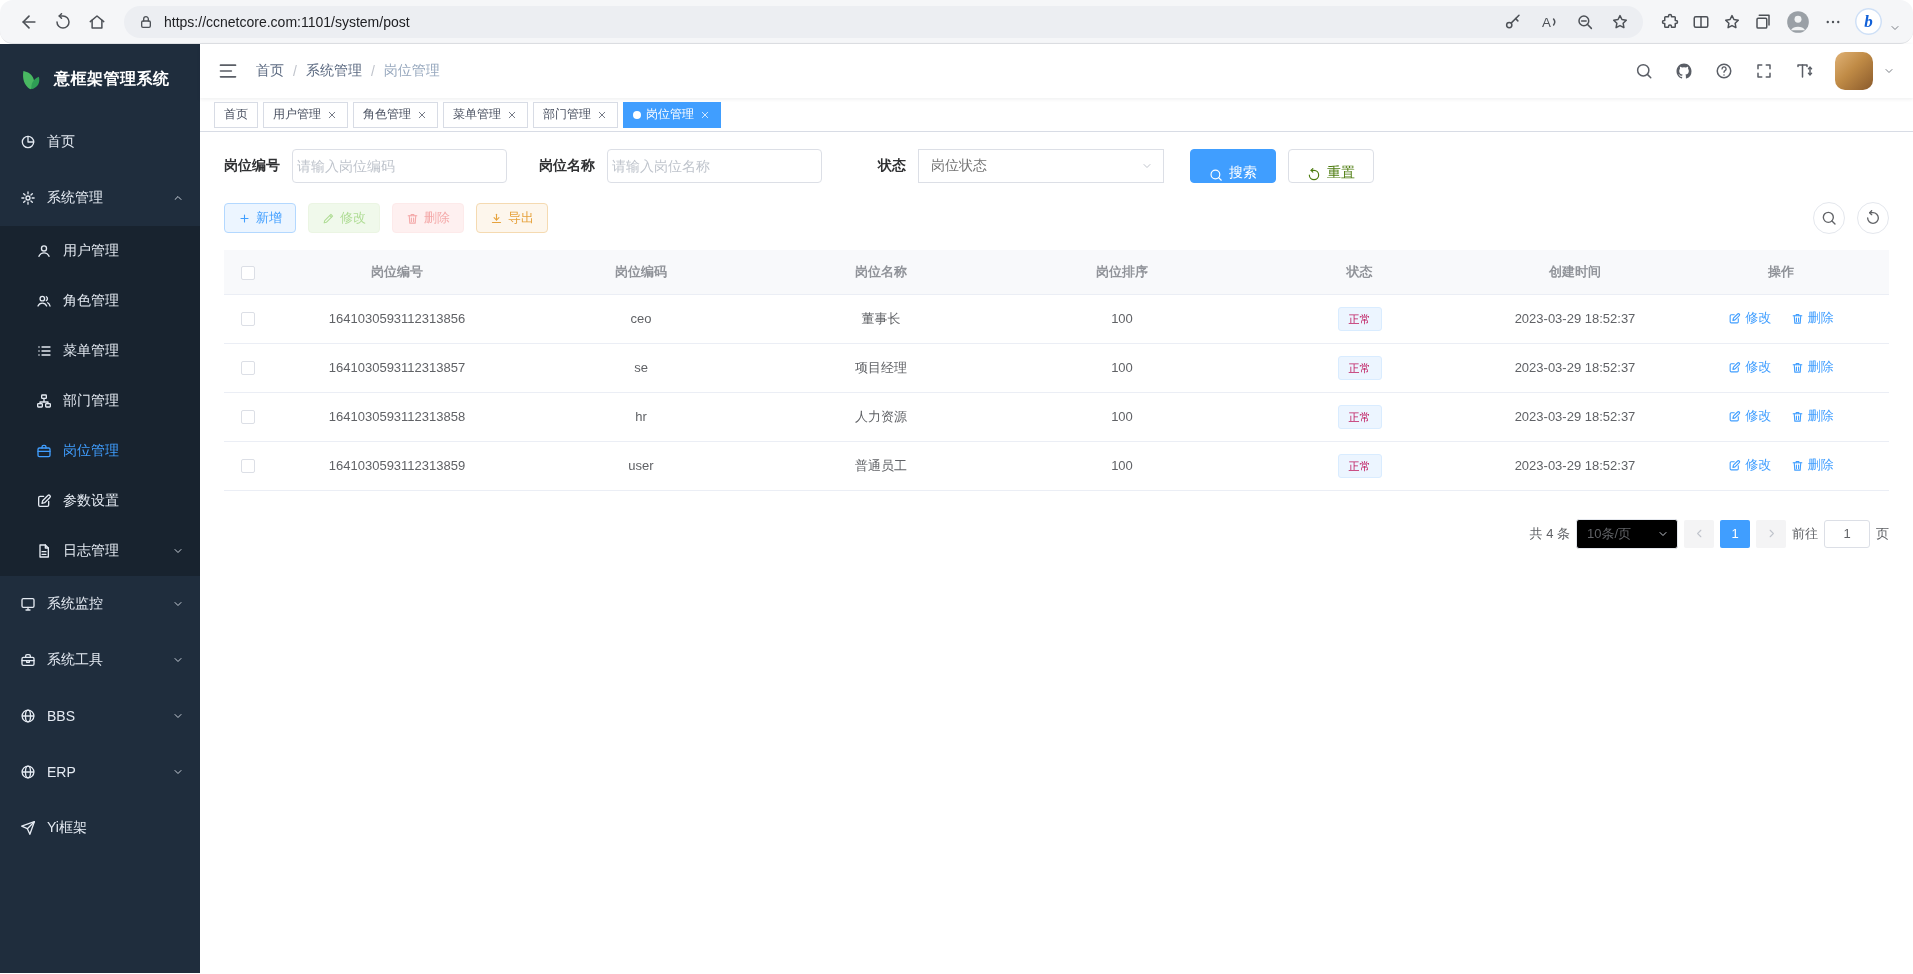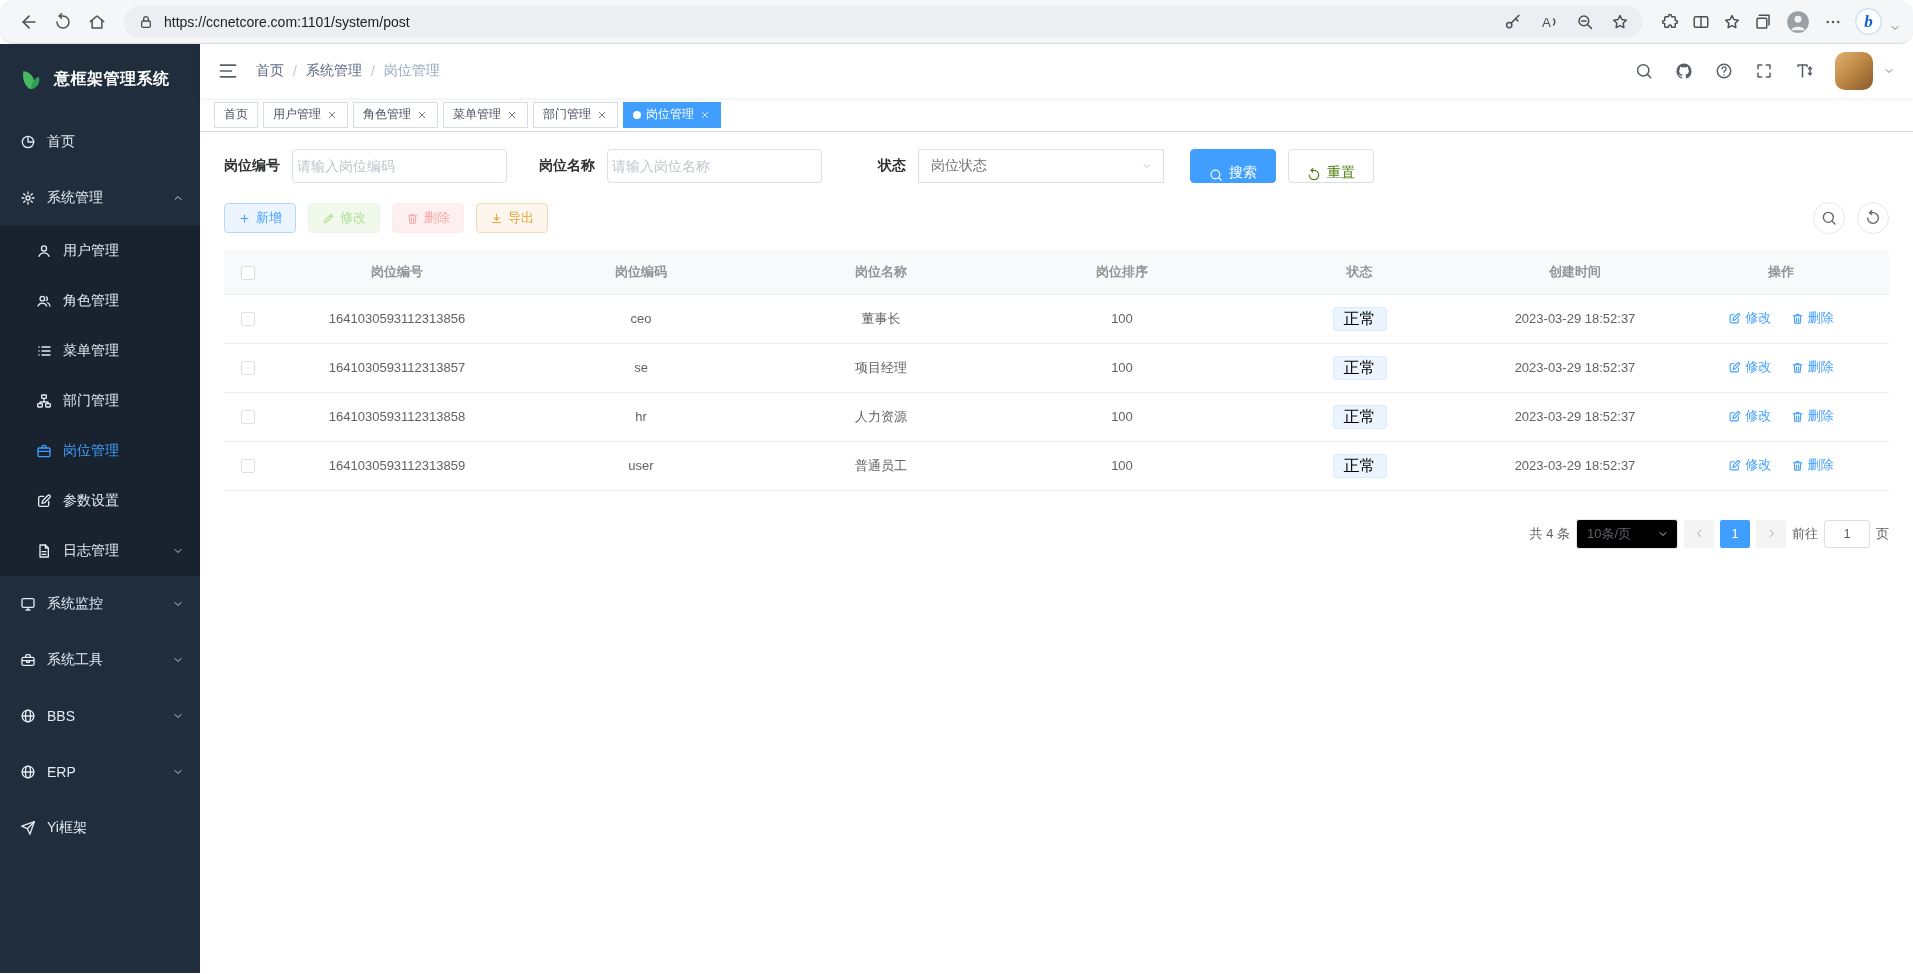--- a/index.html
+++ b/index.html
@@ -72,21 +72,21 @@
   .btn-edit   { background:#f0f9eb; border-color:#ebf5e3; color:#b0dd96; cursor:not-allowed; }
   .btn-del    { background:#fef0f0; border-color:#fdeaea; color:#f4a9a9; cursor:not-allowed; }
   .btn-export { background:#fdf6ec; border-color:#f5dab1; color:#e6a23c; }
   .toolbar-right { margin-left:auto; display:flex; gap:12px; }
   .icon-circle { width:32px; height:32px; border-radius:50%; border:1px solid #e4e7ed; background:#fff; color:#606266; display:flex; align-items:center; justify-content:center; cursor:pointer; }
 
   table.grid { width:100%; border-collapse:collapse; table-layout:fixed; margin-top:16px; }
   .grid th { height:44px; font-size:13px; color:#909399; font-weight:bold; background:#f8f9fb; border-bottom:1px solid #ebeef5; text-align:center; }
   .grid td { height:49px; font-size:13px; color:#606266; border-bottom:1px solid #ebeef5; text-align:center; }
   .cb { width:14px; height:14px; border:1px solid #dcdfe6; border-radius:2px; background:#fff; display:inline-block; vertical-align:middle; cursor:pointer; }
-  .tag { display:inline-block; padding:0 10px; height:24px; line-height:22px; background:#ecf5ff; border:1px solid #d9ecff; border-radius:3px; color:#000000; font-size:16px; }
+  .tag { display:inline-block; padding:0 10px; height:24px; line-height:22px; background:#ecf5ff; border:1px solid #d9ecff; border-radius:3px; color:#be185d; font-size:11px; }
   .op-link { color:#409eff; display:inline-flex; align-items:center; gap:4px; font-size:13px; cursor:pointer; }
   .op-link + .op-link { margin-left:16px; }
 
   .pagination { margin-top:28px; display:flex; align-items:center; justify-content:flex-end; gap:6px; font-size:13px; color:#606266; }
   .psize { width:102px; height:30px; border:1px solid #e4e7ed; border-radius:3px; display:flex; align-items:center; justify-content:space-between; padding:0 8px 0 10px; color:#606266; cursor:pointer; background:#000000; }
   .pgbtn { min-width:30px; height:28px; border-radius:2px; background:#f4f4f5; color:#c0c4cc; display:flex; align-items:center; justify-content:center; cursor:pointer; }
   .pgbtn.cur { background:#409eff; color:#fff; font-size:13px; }
   .goto-input { width:46px; height:28px; border:1px solid #dcdfe6; border-radius:3px; text-align:center; font-size:13px; color:#606266; outline:none; }
 </style>
 </head>

